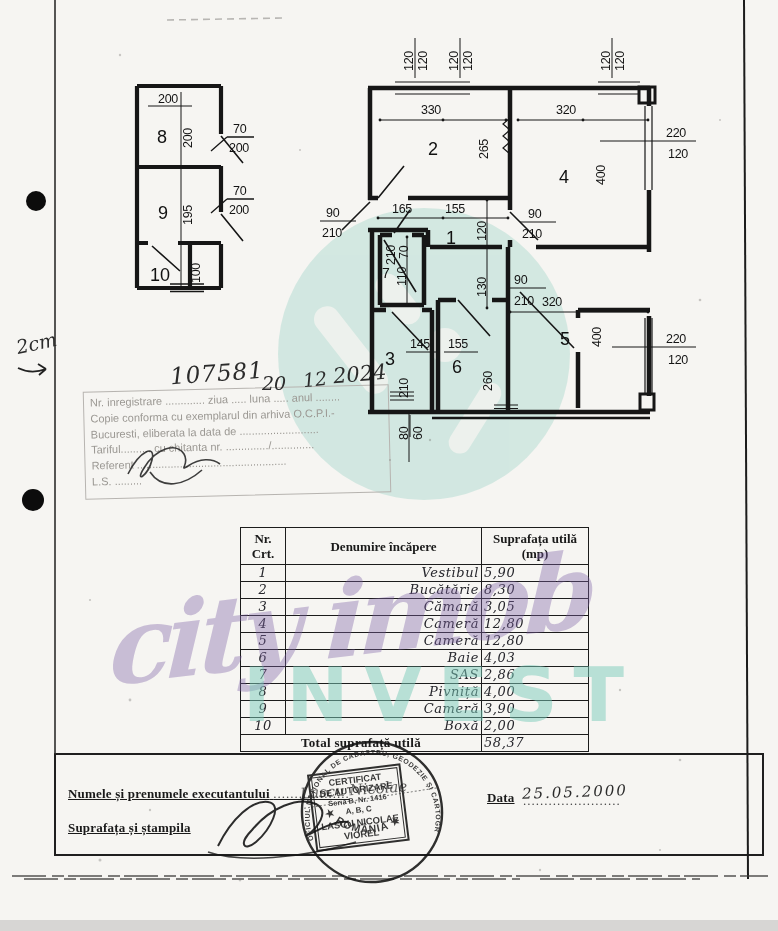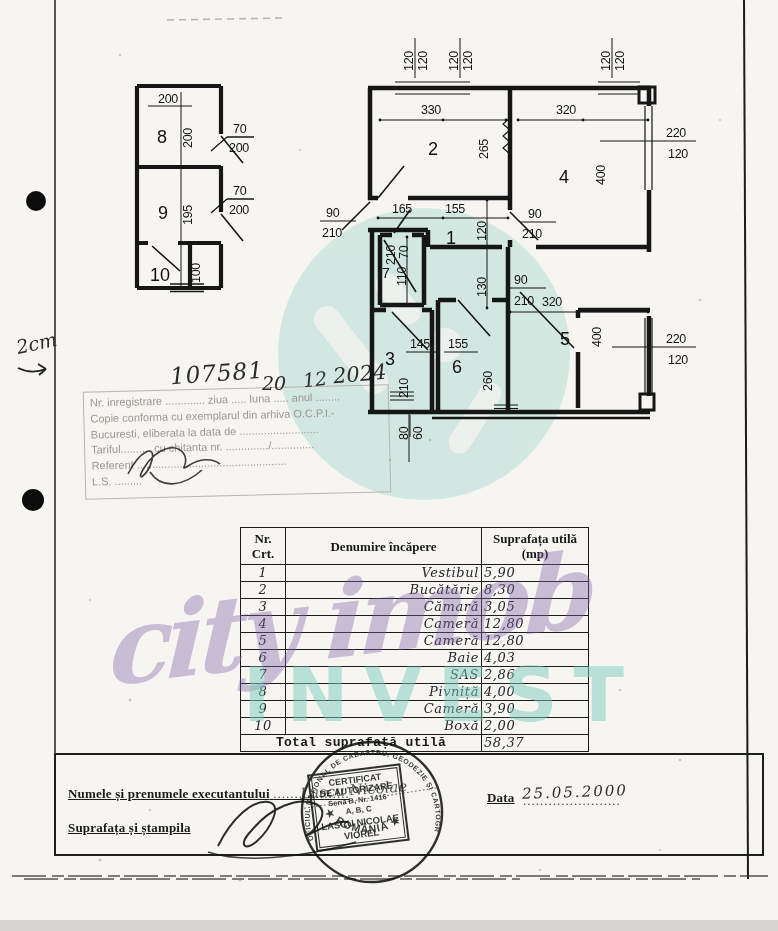--- a/index.html
+++ b/index.html
@@ -26,21 +26,21 @@
   #recap{left:240px;top:527px;border-collapse:collapse;table-layout:fixed;width:348px;
          font-size:13px;}
   #recap th,#recap td{border:1.5px solid #1c1c1c;padding:0 2px;overflow:hidden;}
   #recap th{font-size:13px;line-height:15px;}
   #recap tbody td{height:16px;line-height:14px;}
   .hw{font-family:"DejaVu Serif",serif;font-style:italic;font-size:13px;letter-spacing:.6px;
       color:#26262c;}
   .cnum{text-align:center;}
   .cname{text-align:right;padding-left:14px !important;}
   .carea{}
-  .tlabel{text-align:center;font-weight:bold;letter-spacing:.3px;font-family:Liberation Mono, monospace;}
+  .tlabel{text-align:center;font-weight:bold;letter-spacing:.3px;}
   
   #footbox{left:54px;top:753px;width:706px;height:99px;border:2px solid #1f1f1f;}
   .flabel{position:absolute;font-size:13px;font-weight:600;letter-spacing:.2px;white-space:nowrap;text-decoration:underline;}
   .dots{font-weight:normal;color:#4a4a4a;letter-spacing:1px;}
   #graybar{left:0;top:920px;width:778px;height:11px;background:#d7d6d4;}
   svg text{user-select:none;}
   .dim{font-family:"Liberation Sans",sans-serif;font-size:12.5px;fill:#141414;letter-spacing:-.3px;}
   .room{font-family:"Liberation Sans",sans-serif;font-size:18px;fill:#111;}
   .stampTxt{font-family:"Liberation Sans",sans-serif;font-weight:bold;fill:#1d1d1d;}
 </style>

